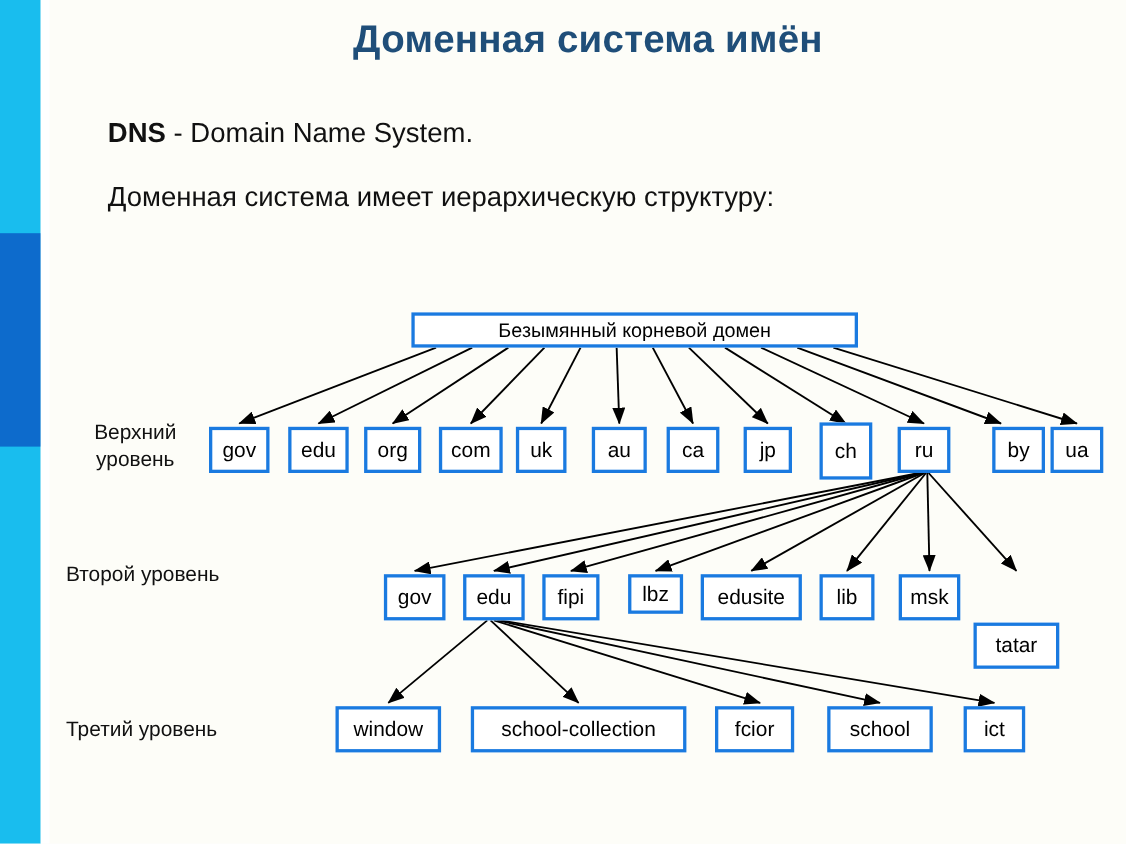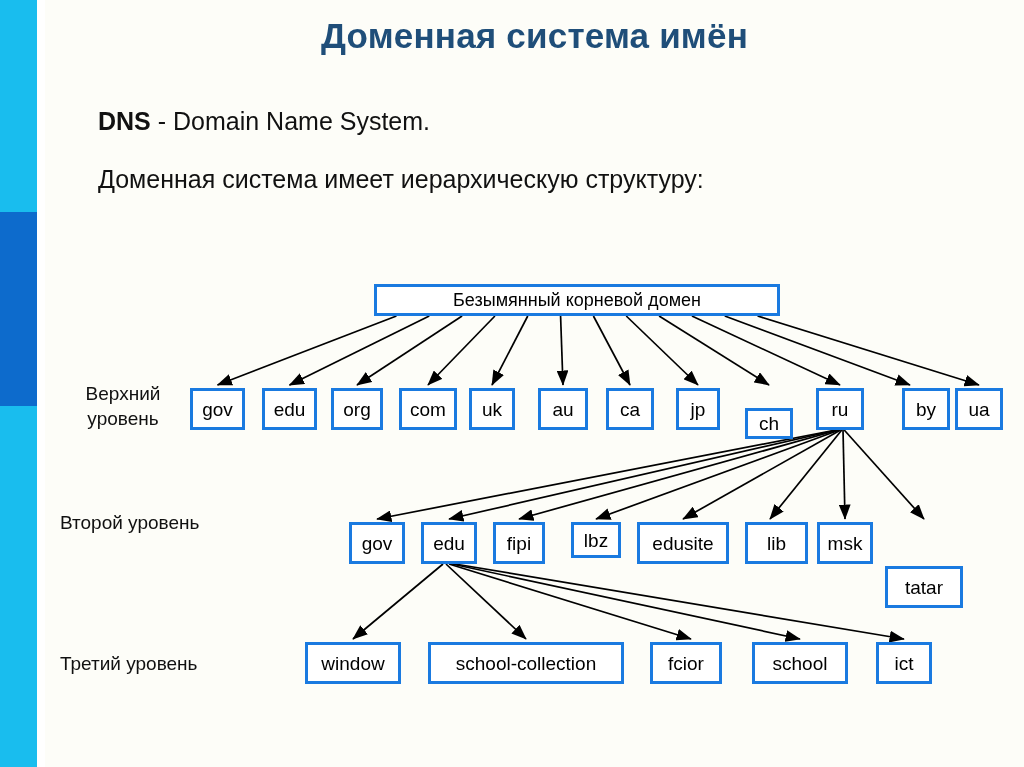--- a/index.html
+++ b/index.html
@@ -177,30 +177,30 @@
     <div id="node-layer">
         <div class="node root" style="left: 374px; top: 284px; width: 406px; height: 32px;">Безымянный корневой домен</div>
         <div class="node" style="left: 190px; top: 388px; width: 55px; height: 42px;">gov</div>
         <div class="node" style="left: 262px; top: 388px; width: 55px; height: 42px;">edu</div>
         <div class="node" style="left: 331px; top: 388px; width: 52px; height: 42px;">org</div>
         <div class="node" style="left: 399px; top: 388px; width: 58px; height: 42px;">com</div>
         <div class="node" style="left: 469px; top: 388px; width: 46px; height: 42px;">uk</div>
         <div class="node" style="left: 538px; top: 388px; width: 50px; height: 42px;">au</div>
         <div class="node" style="left: 606px; top: 388px; width: 48px; height: 42px;">ca</div>
         <div class="node" style="left: 676px; top: 388px; width: 44px; height: 42px;">jp</div>
-        <div class="node" style="left: 745px; top: 408px; width: 48px; height: 31px;">ch</div>
+        <div class="node" style="left: 745px; top: 384px; width: 48px; height: 52px;">ch</div>
         <div class="node" style="left: 816px; top: 388px; width: 48px; height: 42px;">ru</div>
         <div class="node" style="left: 886px; top: 388px; width: 48px; height: 42px; margin-left: 16px;">by</div>
         <div class="node" style="left: 955px; top: 388px; width: 48px; height: 42px;">ua</div>
         <div class="node" style="left: 349px; top: 522px; width: 56px; height: 42px;">gov</div>
         <div class="node" style="left: 421px; top: 522px; width: 56px; height: 42px;">edu</div>
         <div class="node" style="left: 493px; top: 522px; width: 52px; height: 42px;">fipi</div>
         <div class="node" style="left: 571px; top: 522px; width: 50px; height: 36px;">lbz</div>
         <div class="node" style="left: 637px; top: 522px; width: 92px; height: 42px;">edusite</div>
-        <div class="node" style="left: 745px; top: 522px; width: 63px; height: 42px;">lib</div>
+        <div class="node" style="left: 745px; top: 522px; width: 50px; height: 42px;">lib</div>
         <div class="node" style="left: 817px; top: 522px; width: 56px; height: 42px;">msk</div>
         <div class="node" style="left: 885px; top: 522px; width: 78px; height: 42px; margin-top: 44px;">tatar</div>
         <div class="node" style="left: 305px; top: 642px; width: 96px; height: 42px;">window</div>
         <div class="node" style="left: 428px; top: 642px; width: 196px; height: 42px;">school-collection</div>
         <div class="node" style="left: 650px; top: 642px; width: 72px; height: 42px;">fcior</div>
         <div class="node" style="left: 752px; top: 642px; width: 96px; height: 42px;">school</div>
         <div class="node" style="left: 876px; top: 642px; width: 56px; height: 42px;">ict</div>
       </div>
   </div>
 

